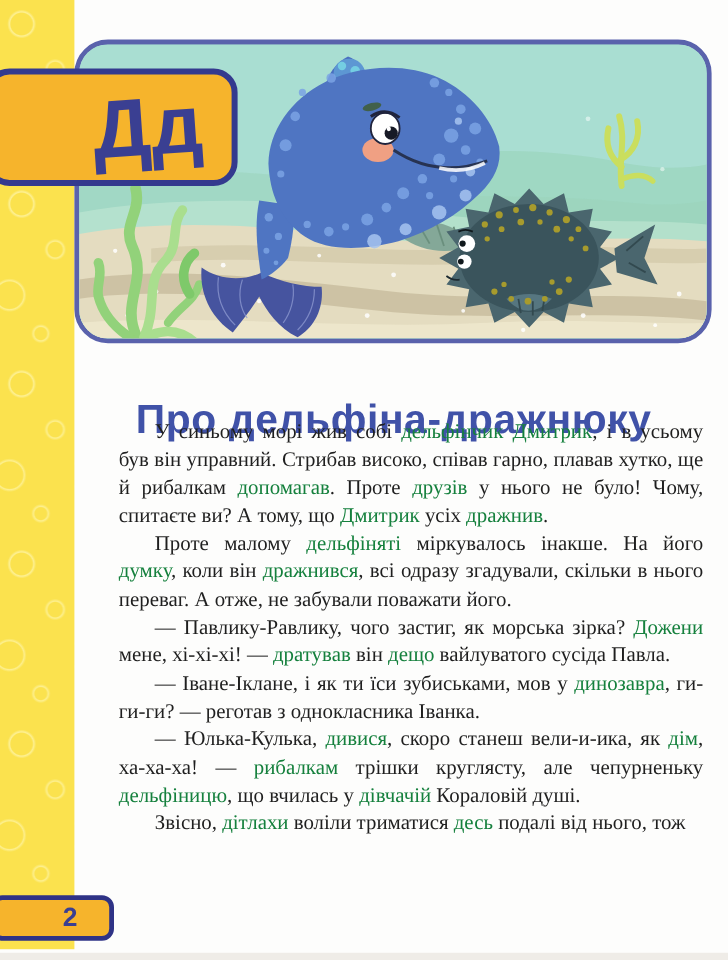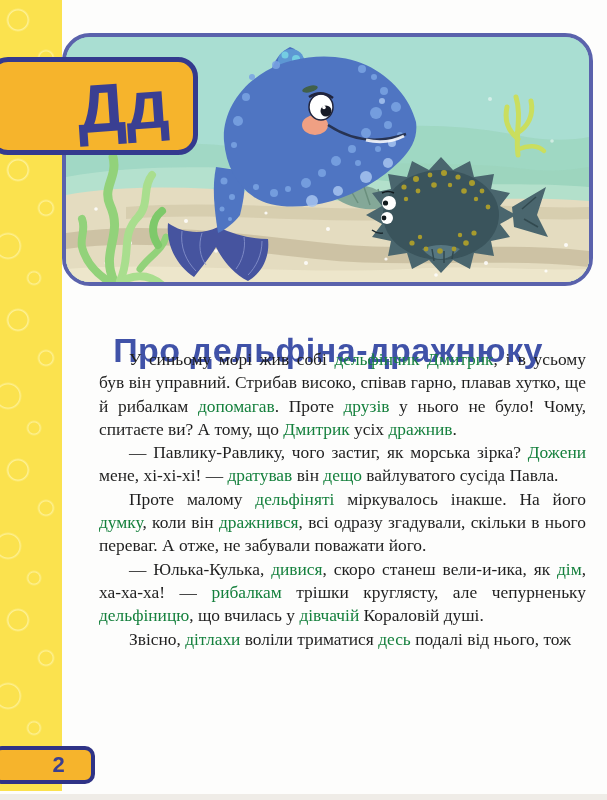--- a/index.html
+++ b/index.html
@@ -250,22 +250,23 @@
   </div>
 
   <div class="letter-badge">
     <span class="letters">Дд</span>
   </div>
 
   <h1 class="page-title">Про дельфіна-дражнюку</h1>
 
   <div class="story">
       <p><span>У синьому морі жив собі </span><span class="hl">дельфінчик Дмитрик</span><span>, і в усьому був він управний. Стрибав високо, співав гарно, плавав хутко, ще й рибалкам </span><span class="hl">допомагав</span><span>. Проте </span><span class="hl">друзів</span><span> у нього не було! Чому, спитаєте ви? А тому, що </span><span class="hl">Дмитрик</span><span> усіх </span><span class="hl">дражнив</span><span>.</span></p>
+      <p><span>Проте малому </span><span class="hl">дельфіняті</span><span> міркувалось інакше. На його </span><span class="hl">думку</span><span>, коли він </span><span class="hl">дражнився</span><span>, всі одразу згадували, скільки в нього переваг. А отже, не забували поважати його.</span></p>
       <p><span>— Павлику-Равлику, чого застиг, як морська зірка? </span><span class="hl">Дожени</span><span> мене, хі-хі-хі! — </span><span class="hl">дратував</span><span> він </span><span class="hl">дещо</span><span> вайлуватого сусіда Павла.</span></p>
-      <p><span>Проте малому </span><span class="hl">дельфіняті</span><span> міркувалось інакше. На його </span><span class="hl">думку</span><span>, коли він </span><span class="hl">дражнився</span><span>, всі одразу згадували, скільки в нього переваг. А отже, не забували поважати його.</span></p>
+      <p><span>— Іване-Іклане, і як ти їси зубиськами, мов у </span><span class="hl">динозавра</span><span>, ги-ги-ги? — реготав з однокласника Іванка.</span></p>
       <p><span>— Юлька-Кулька, </span><span class="hl">дивися</span><span>, скоро станеш вели-и-ика, як </span><span class="hl">дім</span><span>, ха-ха-ха! — </span><span class="hl">рибалкам</span><span> трішки круглясту, але чепурненьку </span><span class="hl">дельфіницю</span><span>, що вчилась у </span><span class="hl">дівчачій</span><span> Кораловій душі.</span></p>
       <p><span>Звісно, </span><span class="hl">дітлахи</span><span> воліли триматися </span><span class="hl">десь</span><span> подалі від нього, тож </span></p>
     </div>
 
   <div class="page-badge">
     <span>2</span>
   </div>
 
   <div class="page-bottom-edge"></div>
 </div>

